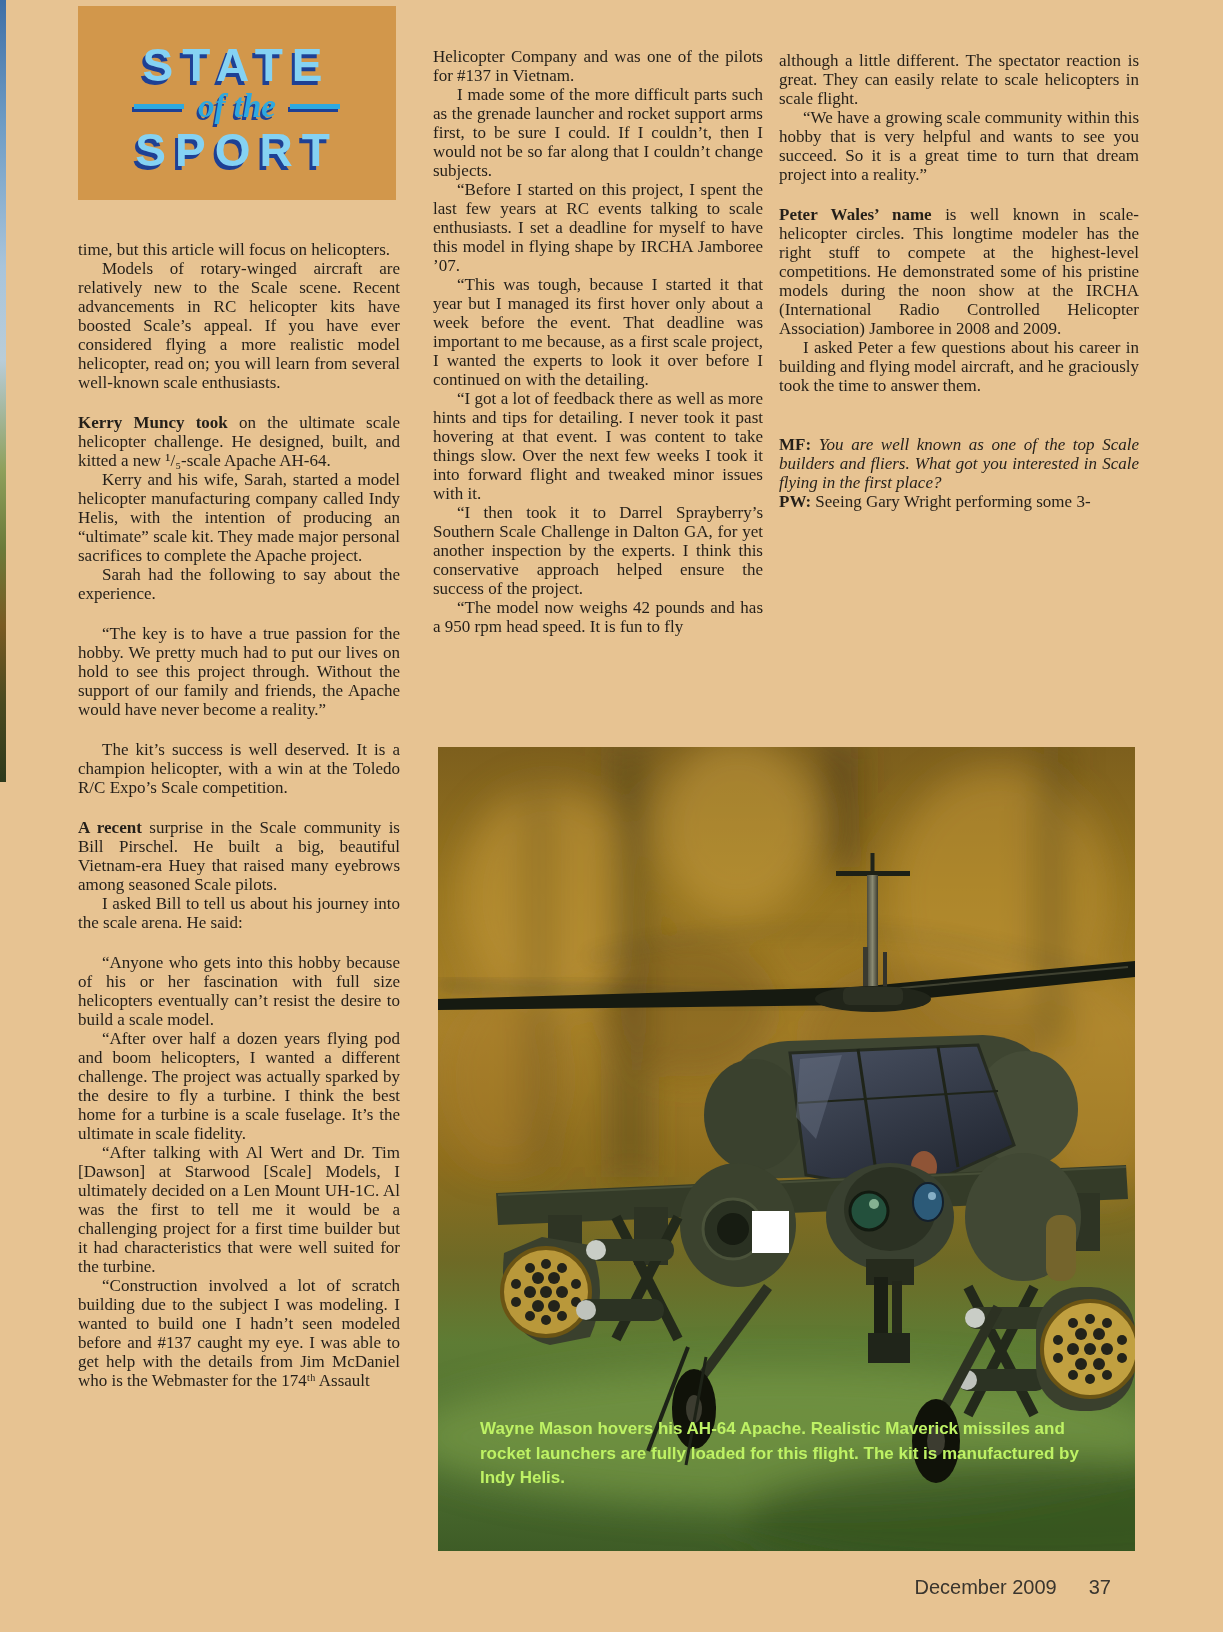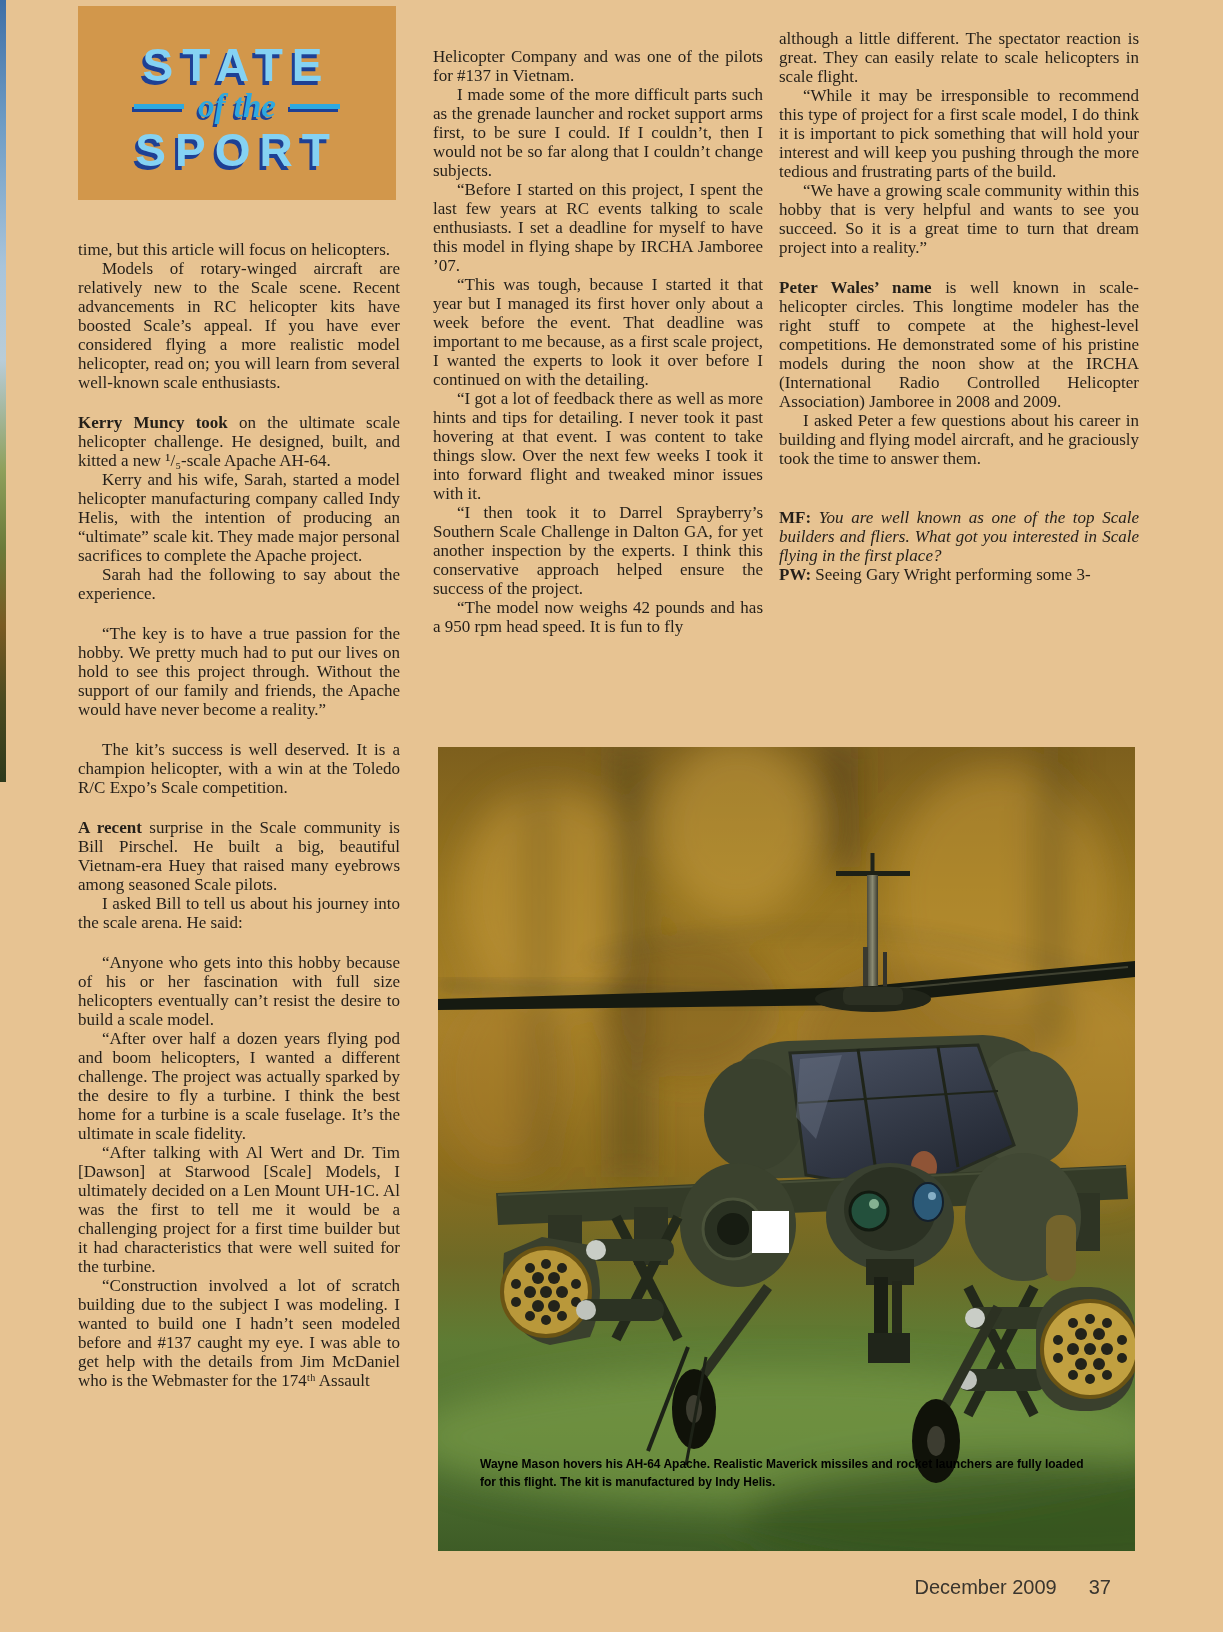--- a/index.html
+++ b/index.html
@@ -16,33 +16,33 @@
   .logo-big{font-family:"Liberation Sans",sans-serif;font-weight:bold;font-size:46px;line-height:1;
     color:#85d2f3;letter-spacing:9px;text-shadow:-3px 4px 0 #1e4094;}
   .logo-mid{display:flex;align-items:center;justify-content:center;margin:2px 0 4px;gap:14px;}
   .logo-dash{width:50px;height:5px;background:#2ea9e0;box-shadow:-2px 3px 0 #1e4094;}
   .logo-script{font-family:"Liberation Serif",serif;font-style:italic;font-weight:bold;
     font-size:33px;line-height:1;color:#2ea9e0;text-shadow:-2px 3px 0 #1e4094;}
   
   .column{position:absolute;font-size:17px;line-height:19px;color:#241f19;text-align:justify;}
   #col1{left:78px;top:240px;width:322px;}
   #col2{left:433px;top:47px;width:330px;}
-  #col3{left:779px;top:29px;width:360px;}
+  #col3{left:779px;top:51px;width:360px;}
   p.para{margin:0;}
   p.para.indent{text-indent:24px;}
   p.para.gap{margin-top:21px;}
   p.para.italic{font-style:italic;margin-top:40px;}
   p.para.italic b{font-style:normal;}
   p.para b{font-weight:bold;}
   
   .photo{position:absolute;left:438px;top:747px;width:697px;height:804px;overflow:hidden;background:#8a6a20;}
   .photo svg{display:block;}
   .caption{position:absolute;left:42px;bottom:60px;width:620px;
-    font-family:"Liberation Sans",sans-serif;font-weight:bold;font-size:12px;line-height:1.45;
-    color:#000000;}
+    font-family:"Liberation Sans",sans-serif;font-weight:bold;font-size:17px;line-height:1.45;
+    color:#bef264;}
   
   .footer{position:absolute;top:1576px;right:112px;font-family:"Liberation Sans",sans-serif;
     font-size:20px;color:#3a352e;}
   .footer .pageno{margin-left:32px;}
 </style>
 </head>
 <body>
 
 <div class="page">
 
@@ -79,21 +79,20 @@
       <p class="para">Helicopter Company and was one of the pilots for #137 in Vietnam.</p>
       <p class="para indent">I made some of the more difficult parts such as the grenade launcher and rocket support arms first, to be sure I could. If I couldn’t, then I would not be so far along that I couldn’t change subjects.</p>
       <p class="para indent">“Before I started on this project, I spent the last few years at RC events talking to scale enthusiasts. I set a deadline for myself to have this model in flying shape by IRCHA Jamboree ’07.</p>
       <p class="para indent">“This was tough, because I started it that year but I managed its first hover only about a week before the event. That deadline was important to me because, as a first scale project, I wanted the experts to look it over before I continued on with the detailing.</p>
       <p class="para indent">“I got a lot of feedback there as well as more hints and tips for detailing. I never took it past hovering at that event. I was content to take things slow. Over the next few weeks I took it into forward flight and tweaked minor issues with it.</p>
       <p class="para indent">“I then took it to Darrel Sprayberry’s Southern Scale Challenge in Dalton GA, for yet another inspection by the experts. I think this conservative approach helped ensure the success of the project.</p>
       <p class="para indent">“The model now weighs 42 pounds and has a 950 rpm head speed. It is fun to fly</p>
     </div>
   <div class="column" id="col3">
       <p class="para">although a little different. The spectator reaction is great. They can easily relate to scale helicopters in scale flight.</p>
-      <p class="para indent">“While it may be irresponsible to recommend this type of project for a first scale model, I do think it is important to pick something that will hold your interest and will keep you pushing through the more tedious and frustrating parts of the build.</p>
       <p class="para indent">“We have a growing scale community within this hobby that is very helpful and wants to see you succeed. So it is a great time to turn that dream project into a reality.”</p>
       <p class="para gap"><b>Peter Wales’ name</b> is well known in scale-helicopter circles. This longtime modeler has the right stuff to compete at the highest-level competitions. He demonstrated some of his pristine models during the noon show at the IRCHA (International Radio Controlled Helicopter Association) Jamboree in 2008 and 2009.</p>
       <p class="para indent">I asked Peter a few questions about his career in building and flying model aircraft, and he graciously took the time to answer them.</p>
       <p class="para gap italic"><b>MF:</b> You are well known as one of the top Scale builders and fliers. What got you interested in Scale flying in the first place?</p>
       <p class="para"><b>PW:</b> Seeing Gary Wright performing some 3-</p>
     </div>
 
   <div class="photo">
     <svg viewBox="0 0 697 804" width="697" height="804">
       <defs>

